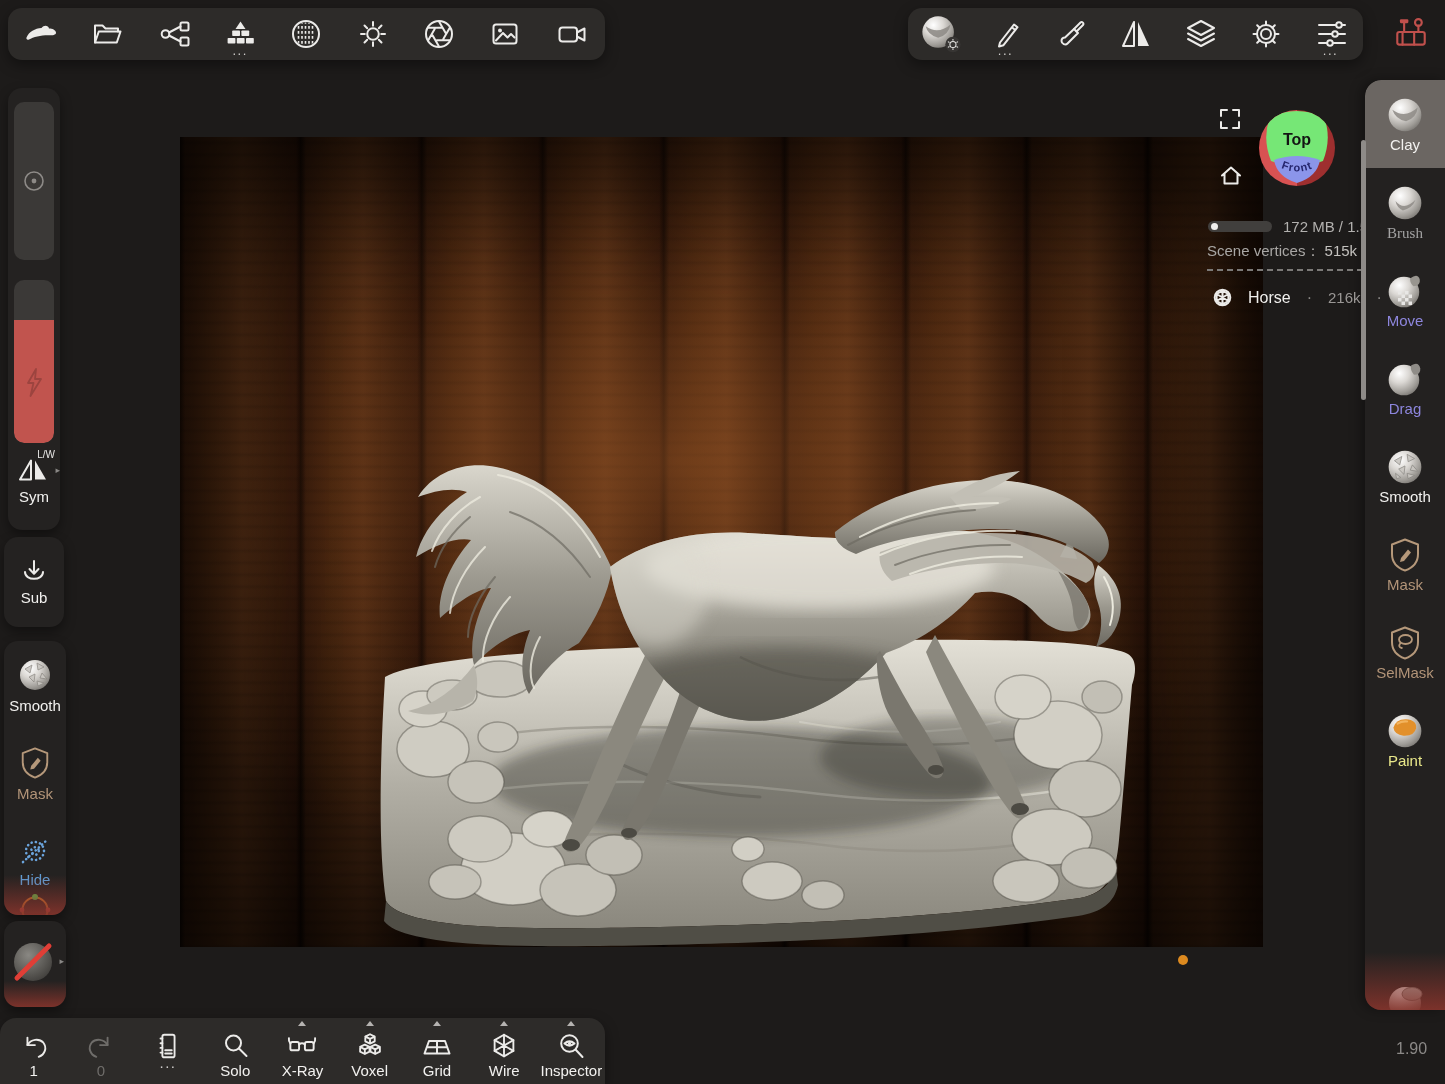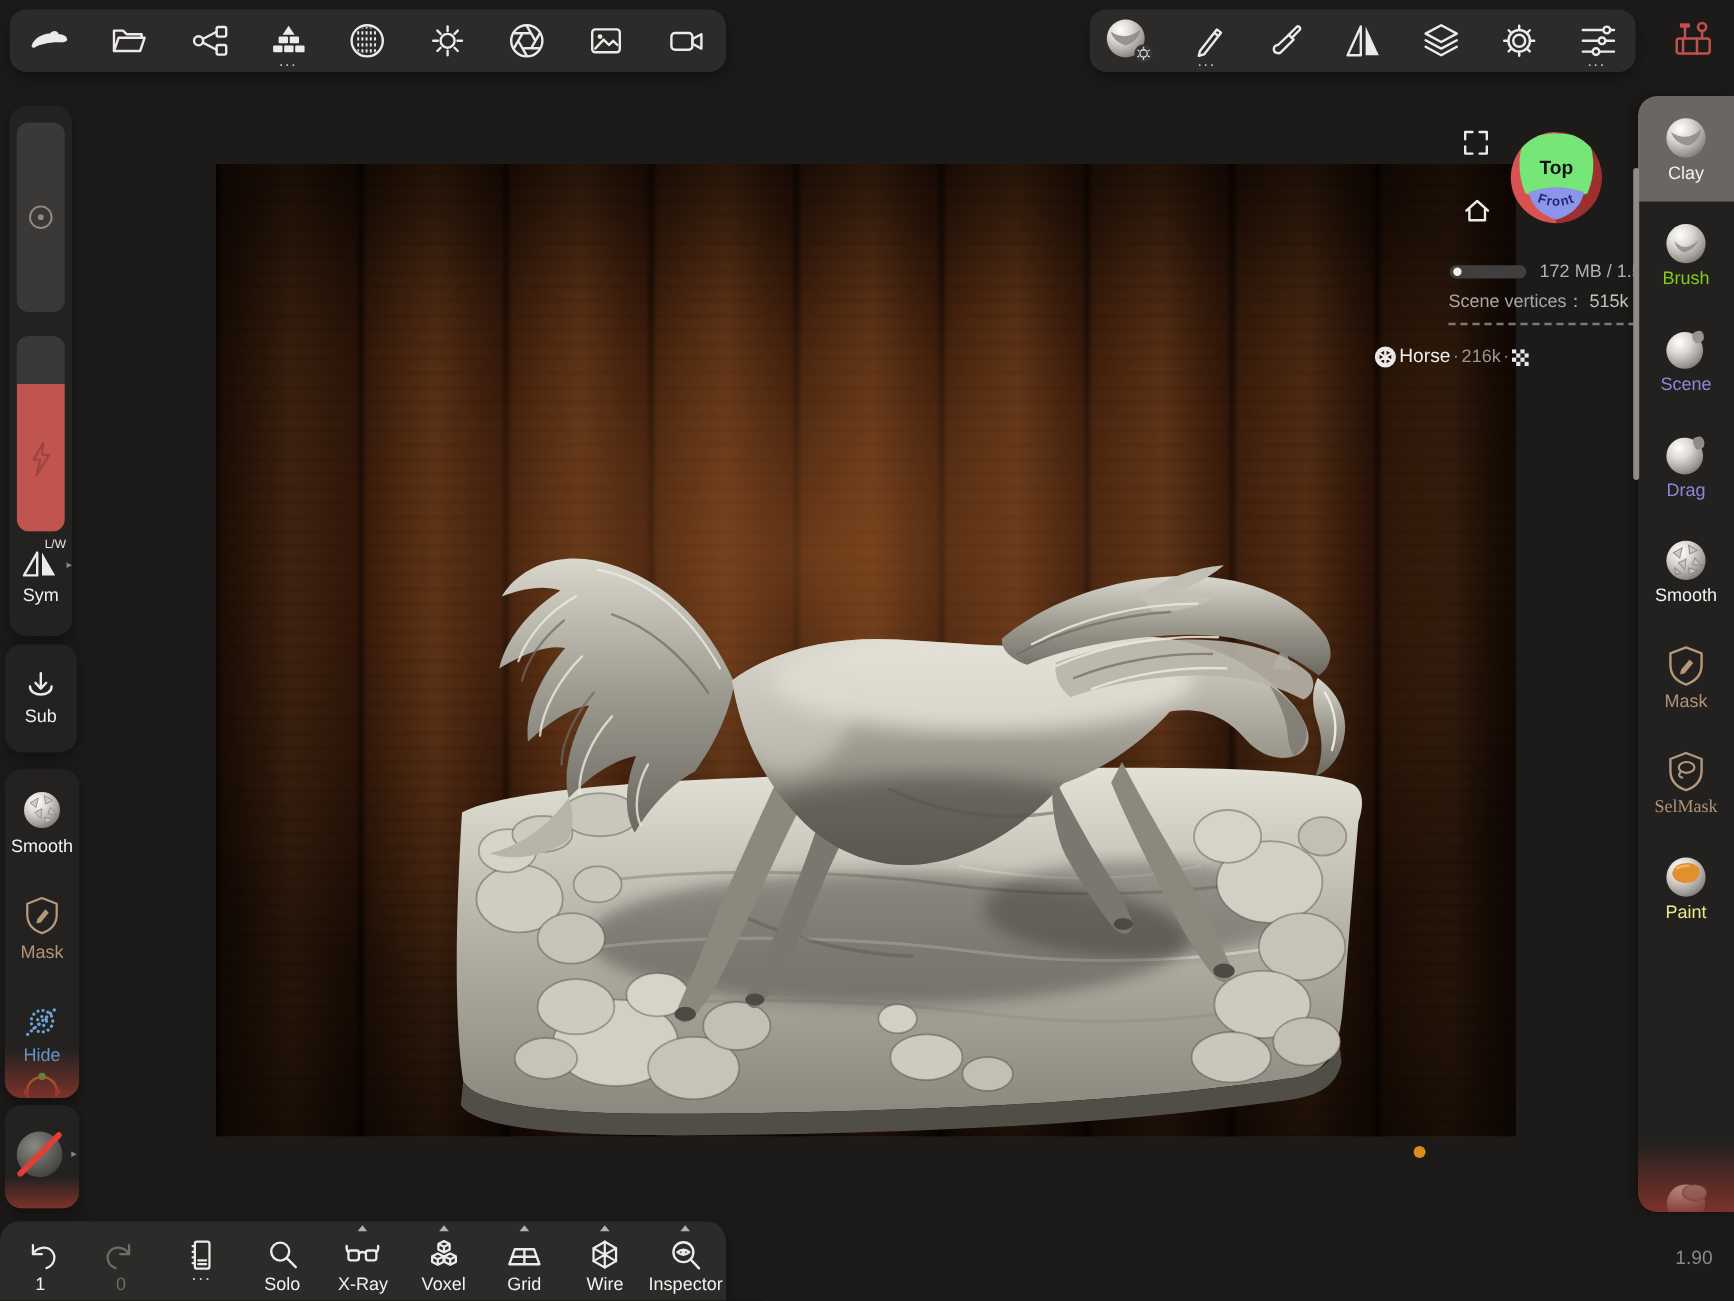--- a/index.html
+++ b/index.html
@@ -334,29 +334,29 @@
         <path d="M6,13 Q18,22 30,11 Q29,21 19,24 Q9,22 6,13 Z" fill="#8f8c87" opacity=".88"></path>
       </svg>
       <span class="lbl" style="color: rgb(242, 241, 239);">Clay</span>
     </div>
 
     <div class="rtool">
       <svg class="icn" width="38" height="38" viewBox="0 0 36 36">
         <circle cx="18" cy="18" r="15.5" fill="url(#ballGrad)"></circle>
         <path d="M9,16 Q17,26 28,15 Q25,23 16,25 Q10,22 9,16 Z" fill="#8f8c87" opacity=".88"></path>
       </svg>
-      <span class="lbl" style="color: #84cc16;">Brush</span>
+      <span class="lbl" style="color: #a3a3a3; font-family: Liberation Serif, serif;">Brush</span>
     </div>
 
     <div class="rtool">
       <svg class="icn" width="38" height="38" viewBox="0 0 36 36">
         <circle cx="17" cy="19" r="14.5" fill="url(#ballGrad)"></circle>
         <path d="M23,6 Q30,0.5 32,7 Q33,13 26,13.5 Q22,10 23,6 Z" fill="#98958f"></path>
       </svg>
-      <span class="lbl" style="color: rgb(141, 134, 221);">Scene</span>
+      <span class="lbl" style="color: rgb(141, 134, 221);">Move</span>
     </div>
 
     <div class="rtool">
       <svg class="icn" width="38" height="38" viewBox="0 0 36 36">
         <circle cx="17" cy="19" r="14.5" fill="url(#ballGrad)"></circle>
         <path d="M24,5 Q31,1 32.5,8 Q33,14 26.5,14 Q22.5,9.5 24,5 Z" fill="#8f8c87"></path>
       </svg>
       <span class="lbl" style="color: rgb(141, 134, 221);">Drag</span>
     </div>
 
@@ -382,21 +382,21 @@
       </svg>
       <span class="lbl" style="color: rgb(178, 148, 120);">Mask</span>
     </div>
 
     <div class="rtool">
       <svg class="icn" width="38" height="38" viewBox="0 0 36 38">
         <path d="M18,3.5 L31,8.5 V18 C31,26.5 25.8,31.8 18,34.5 C10.2,31.8 5,26.5 5,18 V8.5 Z" fill="none" stroke="#b5987a" stroke-width="2" stroke-linejoin="round"></path>
         <ellipse cx="18.5" cy="15.5" rx="6.5" ry="4.5" fill="none" stroke="#b5987a" stroke-width="1.8"></ellipse>
         <path d="M13.5,19 Q10.5,23 14.8,24" fill="none" stroke="#b5987a" stroke-width="1.8" stroke-linecap="round"></path>
       </svg>
-      <span class="lbl" style="color: rgb(178, 148, 120); font-family: Liberation Serif, serif;">SelMask</span>
+      <span class="lbl" style="color: rgb(178, 148, 120);">SelMask</span>
     </div>
 
     <div class="rtool">
       <svg class="icn" width="38" height="38" viewBox="0 0 36 36">
         <circle cx="18" cy="18" r="15.5" fill="url(#ballGrad)"></circle>
         <path d="M7,15 Q9,6.5 19,6.8 Q29.5,7.5 28.5,15.5 Q27,23 16.5,22.5 Q8,21.5 7,15 Z" fill="#e2902b"></path>
         <path d="M11,11 Q15,8.5 20,9" stroke="#f3b45e" stroke-width="2" fill="none" stroke-linecap="round"></path>
       </svg>
       <span class="lbl" style="color: rgb(233, 232, 138);">Paint</span>
     </div>
@@ -609,21 +609,21 @@
 
   <div class="ovl" style="left:1208px;top:221px;width:64px;height:11px;background:#413f3d;border-radius:6px;">
     <div style="position:absolute;left:3px;top:2px;width:7px;height:7px;border-radius:50%;background:#f0efed;"></div>
   </div>
   <div class="ovl stat" style="left:1283px;top:218px;width:82px;overflow:hidden;color:#b3b1af;">172 MB / 1.5</div>
   <div class="ovl stat" style="left:1207px;top:242px;">
     <span>Scene vertices：</span>
     <span style="color:#c3c1be;text-align:center;">515k</span>
   </div>
   <div class="ovl" style="left:1207px;top:269px;width:156px;border-top:2px dashed #7c7a78;"></div>
-  <div class="ovl" style="left:1145px;top:288px;display:flex;align-items:center;gap:2px;">
+  <div class="ovl" style="left:1213px;top:288px;display:flex;align-items:center;gap:16px;">
     <svg class="icn" width="19" height="19" viewBox="0 0 19 19">
       <circle class="s" stroke-width="1.3" cx="9.5" cy="9.5" r="7.8"></circle>
       <path class="s" stroke-width="1.1" d="M9.5,2.6 L15.4,6 V13 L9.5,16.4 L3.6,13 V6 Z M3.6,6 L15.4,13 M15.4,6 L3.6,13 M9.5,2.6 V16.4"></path>
     </svg>
     <span style="font-size:16px;color:#f0efed;">Horse</span>
     <span style="color:#8a8886;">·</span>
     <span class="stat" style="color:#9a9795;">216k</span>
     <span style="color:#8a8886;">·</span>
     <svg class="icn" width="14" height="14" viewBox="0 0 14 14">
       <g fill="#e8e7e5">

